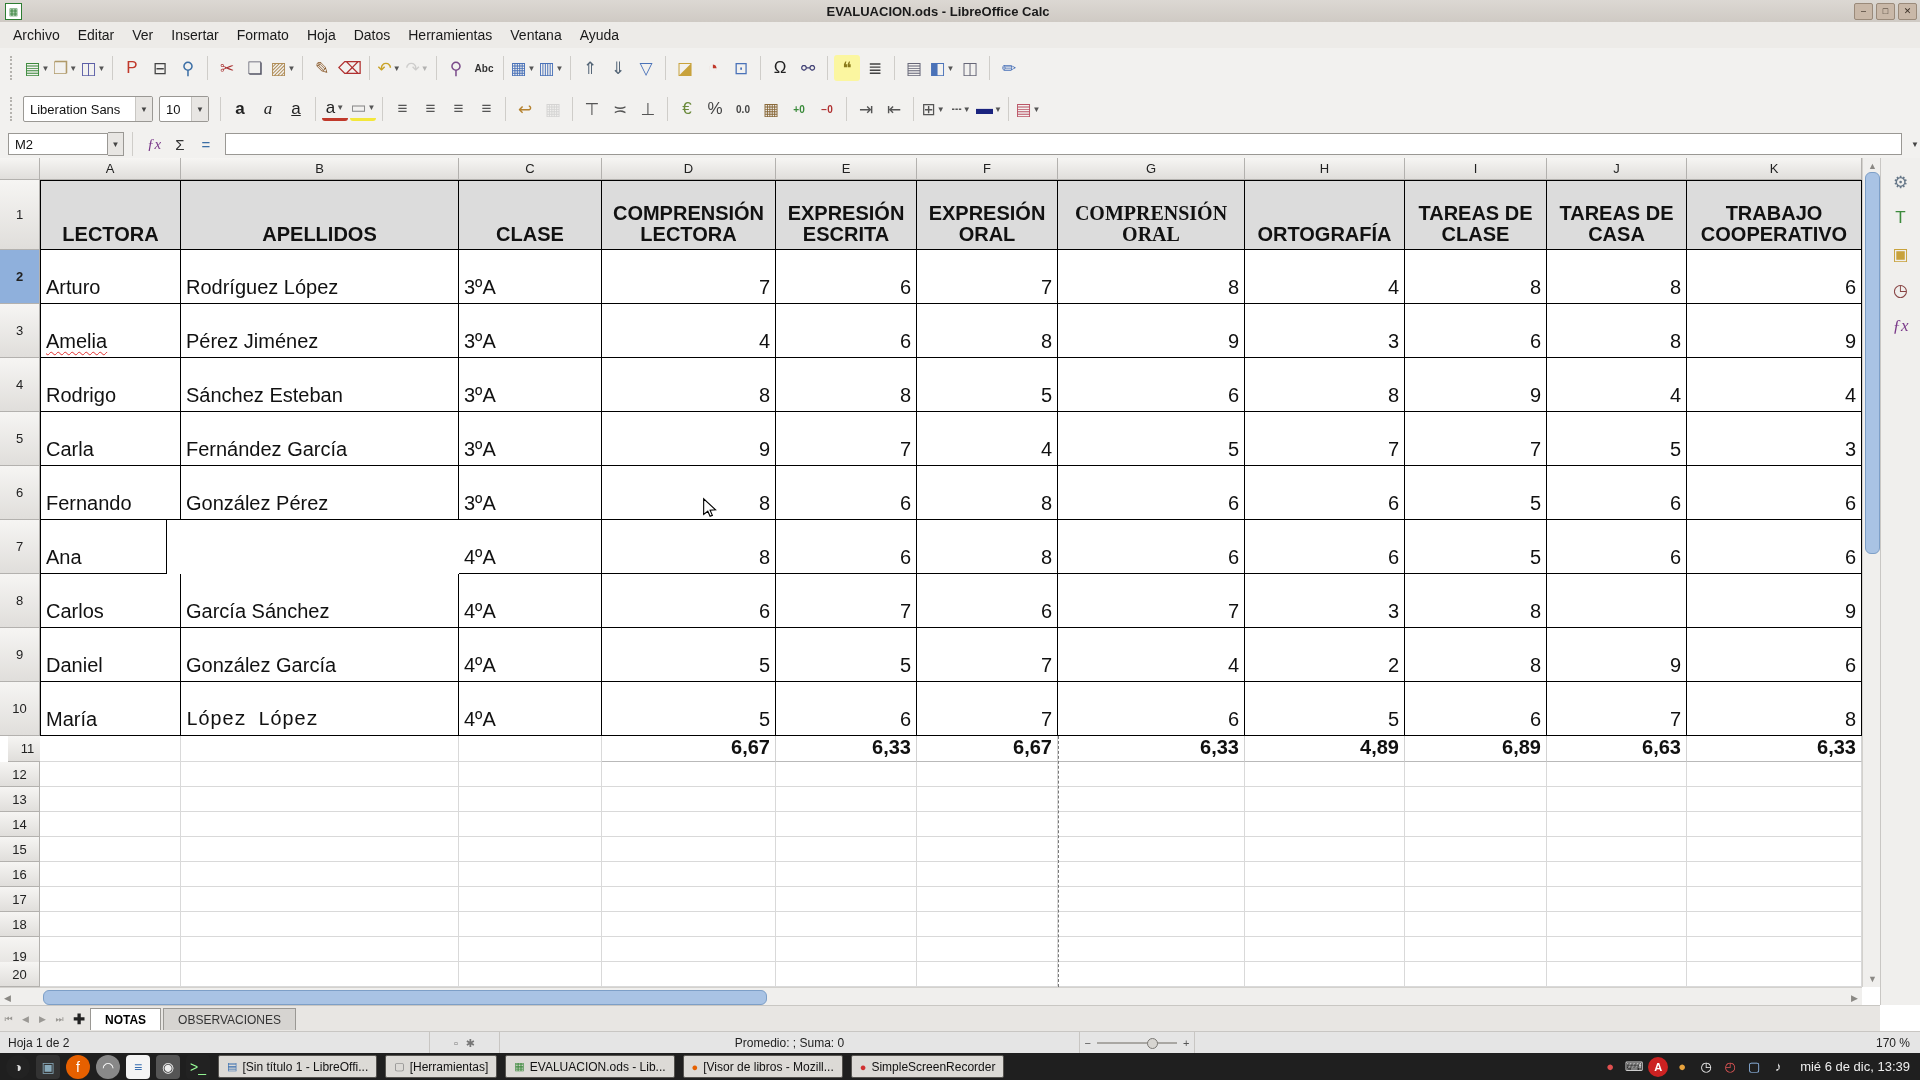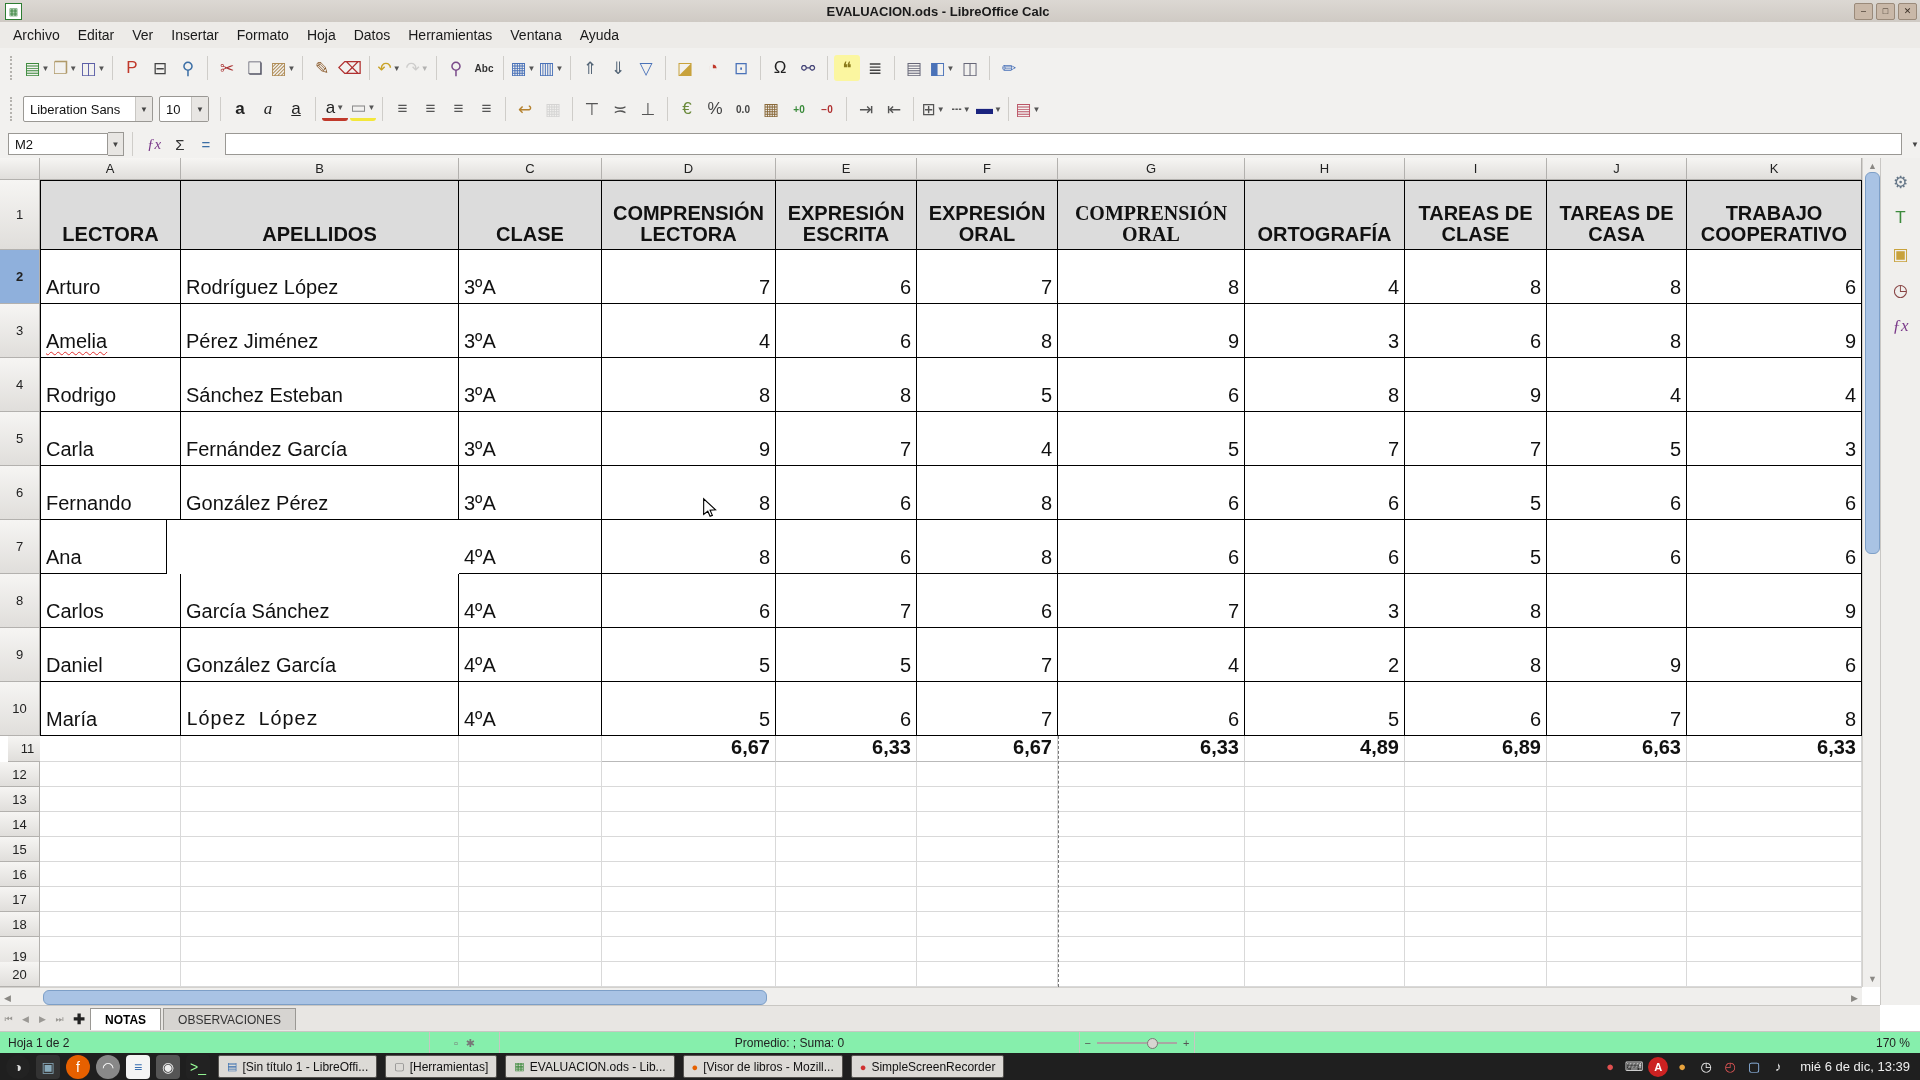--- a/index.html
+++ b/index.html
@@ -80,21 +80,21 @@
          font-size:17px;border-radius:3px;}
   
   #tabrow{left:0;top:1005px;width:1880px;height:26px;background:#e8e6e3;border-top:1px solid #c9c7c3;
           display:flex;align-items:center;}
   .tabnav{width:17px;height:18px;font-size:9px;color:#9a9894;display:flex;align-items:center;justify-content:center;}
   #addsheet{width:22px;height:18px;font-size:14px;font-weight:bold;color:#222;display:flex;align-items:center;justify-content:center;}
   .sheettab{height:21px;padding:0 14px;font-size:12px;display:flex;align-items:center;border:1px solid #9a9894;
             border-bottom:none;margin-right:2px;background:#d6d4d1;color:#333;}
   .sheettab.active{background:#fff;font-weight:bold;color:#000;}
   
-  #statusbar{left:0;top:1031px;width:1920px;height:22px;background:#86efac;border-top:1px solid #c8c6c3;
+  #statusbar{left:0;top:1031px;width:1920px;height:22px;background:#e5e5e5;border-top:1px solid #c8c6c3;
              display:flex;align-items:center;font-size:12px;color:#222;}
   .stseg{height:100%;display:flex;align-items:center;border-right:1px solid #c8c6c3;box-sizing:border-box;}
   .stico{font-size:11px;color:#777;margin:0 4px;}
   #zoomslider{display:flex;align-items:center;}
   #ztrack{width:80px;height:2px;background:#a9a7a3;margin:0 6px;position:relative;}
   #zthumb{position:absolute;left:62%;top:-4px;width:9px;height:9px;background:#d7d5d1;border:1px solid #7a7874;border-radius:50%;}
   
   #taskbar{left:0;top:1053px;width:1920px;height:27px;background:#1f1f1f;display:flex;align-items:center;}
   .launcher{width:24px;height:24px;margin-left:6px;border-radius:4px;display:flex;align-items:center;
             justify-content:center;font-size:14px;}

